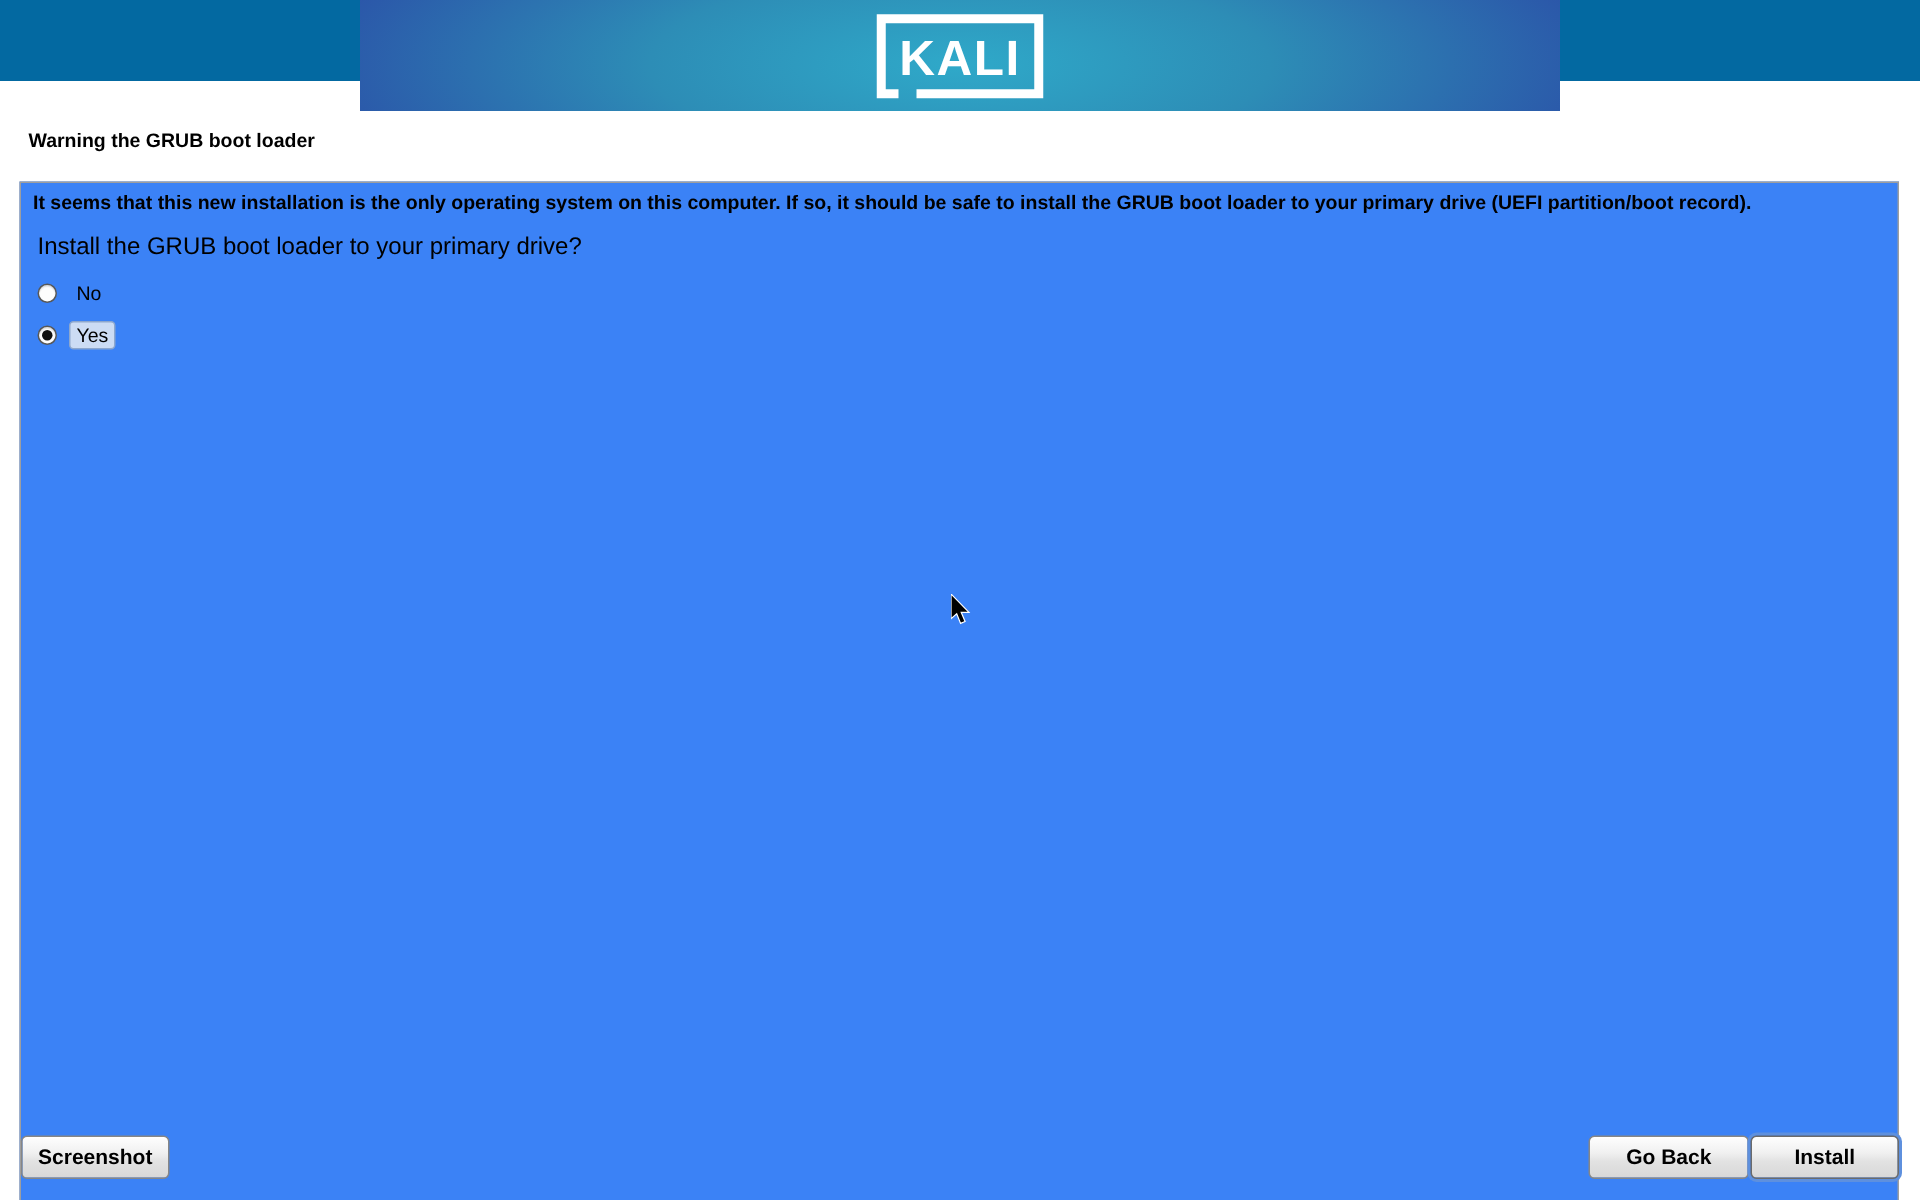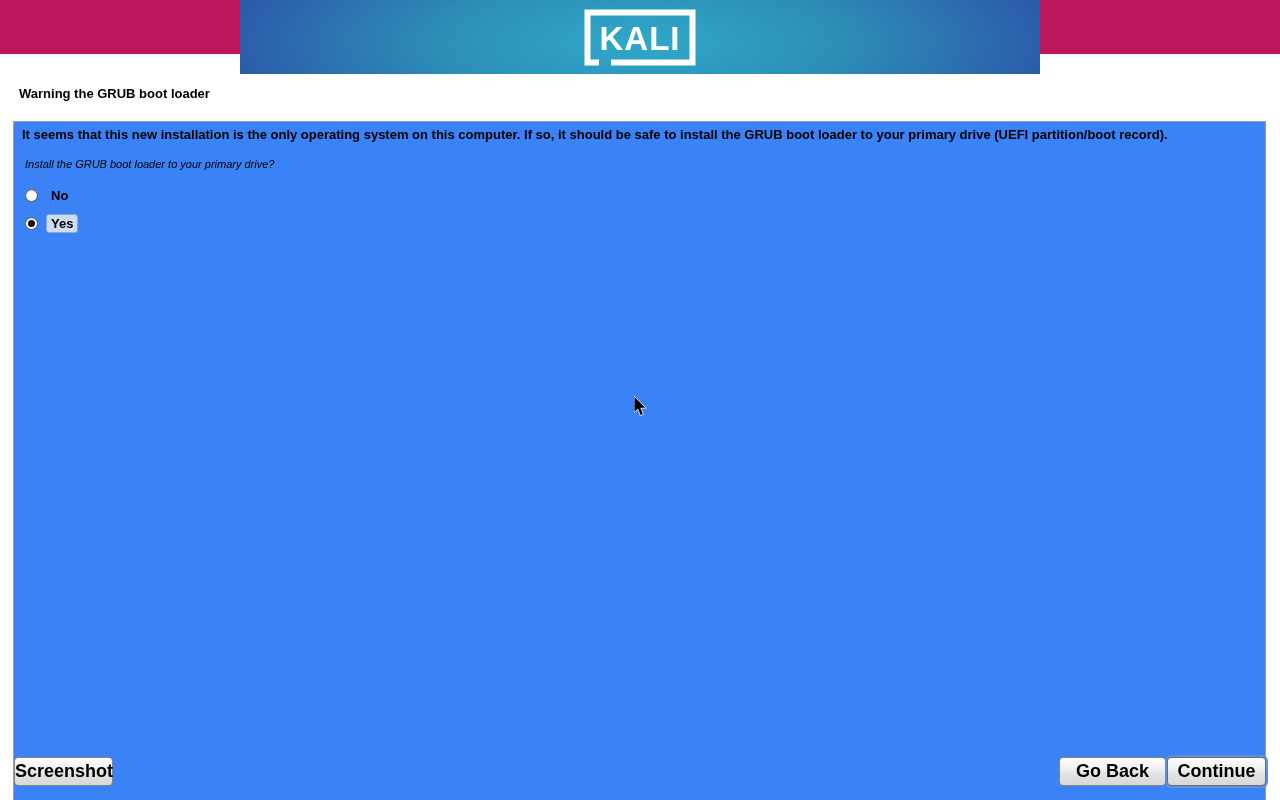--- a/index.html
+++ b/index.html
@@ -1,46 +1,46 @@
 <!DOCTYPE html>
 <html><head>
 <meta charset="utf-8">
 <style>
   * { margin:0; padding:0; box-sizing:border-box; }
   html,body { width:1280px; height:800px; background:#fff; overflow:hidden;
               font-family:"Liberation Sans","DejaVu Sans",sans-serif; }
   .stage { position:relative; width:1280px; height:800px; background:#ffffff; }
 
   
-  .banner { position:absolute; left:0; top:0; width:1280px; height:54px; background:#be185d; }
+  .banner { position:absolute; left:0; top:0; width:1280px; height:54px; background:#0369a1; }
   .banner-center { position:absolute; left:240px; top:0; width:800px; height:74px;
     background:radial-gradient(ellipse 430px 130px at 50% 58%, #2fa9c9 0%, #2d8db6 48%, #2b56a9 100%); }
   .logo { position:absolute; left:584px; top:9px; width:112px; height:57px; }
 
   
   .page-title { position:absolute; left:19px; top:86px; font-size:13px; font-weight:bold; color:#000; }
 
   
   .content-box { position:absolute; left:13px; top:121px; width:1253px; height:749px;
                  background:#3b82f6; border:1px solid #9e9e9e; padding:5px 8px; }
   .para { font-size:13px; font-weight:bold; color:#000; line-height:15px; margin-bottom:15px; }
-  .question { font-size:11px; font-style:italic; color:#000; line-height:15px;
+  .question { font-size:16px; color:#000; line-height:15px;
               margin:0 0 9px 3px; font-weight:normal; }
   .option-row { display:flex; align-items:center; height:28px; margin-left:3px; }
   .radio { width:13px; height:13px; border-radius:50%; background:#fdfdfd;
            border:1px solid #585858; box-shadow:inset 0 1px 1px rgba(0,0,0,.15); flex:0 0 13px; }
   .radio.selected { position:relative; }
   .radio.selected::after { content:""; position:absolute; left:2px; top:2px; width:7px; height:7px;
            border-radius:50%; background:#111; }
-  .option-label { font-size:13px; font-weight:bold; color:#000; margin-left:8px;
+  .option-label { font-size:13px; font-weight:normal; color:#000; margin-left:8px;
                   padding:1px 4px; border:1px solid transparent; border-radius:3px; }
   .option-label.focused { background:#ccdcf4; border:1px solid #8da7cd; }
 
   
-  .btn { position:absolute; height:29px; font-size:18px; font-weight:bold; color:#000;
+  .btn { position:absolute; height:29px; font-size:14px; font-weight:bold; color:#000;
          text-align:center; line-height:27px; border:1px solid #868686; border-radius:4px;
          background:linear-gradient(#fefefe 0%, #f0f0f0 40%, #e2e2e2 60%, #d8d8d8 100%);
          box-shadow:0 1px 0 rgba(255,255,255,.7) inset; cursor:default; }
   .btn-screenshot { left:14px;  top:757px; width:99px; }
   .btn-goback     { left:1059px; top:757px; width:107px; }
   .btn-continue   { left:1167px; top:757px; width:99px;
                     border:1px solid #6b6b6b; box-shadow:0 0 0 2px #5e90de; }
 
   
   .cursor { position:absolute; left:634px; top:396px; width:13px; height:21px; }
@@ -70,19 +70,19 @@
     </div>
 
     <div class="option-row">
       <span class="radio selected"></span>
       <span class="option-label focused">Yes</span>
     </div>
   </div>
 
   <div class="btn btn-screenshot">Screenshot</div>
   <div class="btn btn-goback">Go Back</div>
-  <div class="btn btn-continue">Continue</div>
+  <div class="btn btn-continue">Install</div>
 
   <svg class="cursor" viewBox="0 0 13 21">
     <path d="M0,0 L0,16.5 L3.8,13.2 L6.4,19.6 L9.4,18.3 L6.8,12.2 L12,12.2 Z" fill="#000" stroke="#fff" stroke-width="0.8"></path>
   </svg>
 
 </div>
 
 </body></html>

